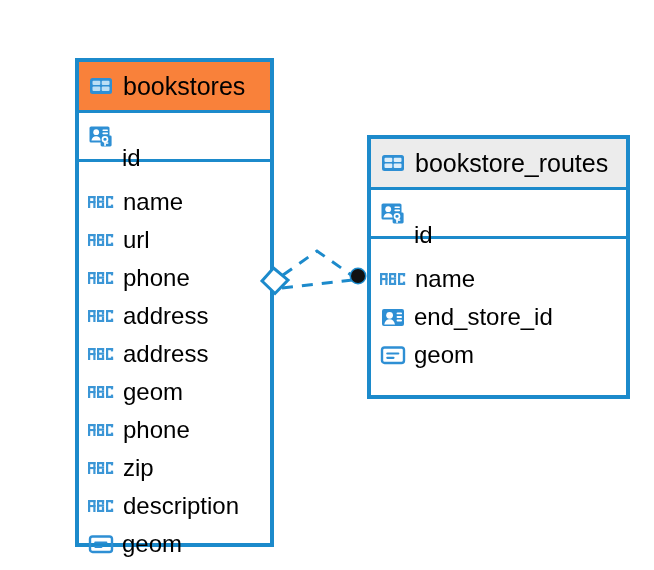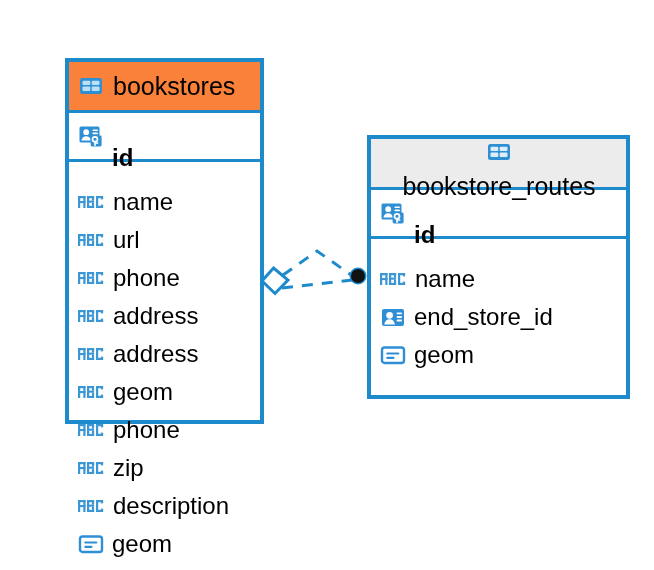--- a/index.html
+++ b/index.html
@@ -30,21 +30,21 @@
 
   .entity-header {
     display: flex;
     align-items: center;
     box-sizing: border-box;
     height: 48px;
     padding: 0 8px 0 9px;
     gap: 9px;
   }
   .entity-header.orange { background: #F9813A; }
-  .entity-header.grey   { background: #ECECEC; flex-direction: column; }
+  .entity-header.grey   { background: #ECECEC; }
 
   .entity-title {
     font-size: 25px;
     color: #000000;
     white-space: nowrap;
     line-height: 1;
   }
 
   .pk-section {
     border-top: 3px solid #1C8ACB;
@@ -65,21 +65,21 @@
     box-sizing: border-box;
   }
   .pk-section .field-row { height: 46px; }
 
   .field-label {
     font-size: 24px;
     color: #000000;
     white-space: nowrap;
     line-height: 1;
   }
-  .field-label.pk { font-weight: bold; margin-top: 43px; }
+  .field-label.pk { font-weight: normal; margin-top: 43px; }
 
   .field-icon {
     flex: 0 0 auto;
     width: 26px;
     height: 26px;
     display: block;
   }
   .field-icon.abc { width: 27px; height: 18px; }
 
   
@@ -90,21 +90,21 @@
     width: 654px;
     height: 570px;
     pointer-events: none;
   }
 </style>
 </head>
 <body>
 
 <div id="canvas">
 
-  <div class="entity" id="entity-bookstores" style="left:65px; top:58px; width:199px; height:366px;">
+  <div class="entity" id="entity-bookstores" style="left:75px; top:58px; width:199px; height:489px;">
 
     <div class="entity-header orange">
       <span class="field-icon">
         <svg viewBox="0 0 26 26" width="26" height="26" aria-hidden="true">
           <rect x="2" y="5" width="22" height="16" rx="2.5" fill="#2E8FD4"></rect>
           <rect x="4.5" y="7.8" width="7.8" height="4.2" rx="1" fill="#BBDFF5"></rect>
           <rect x="13.7" y="7.8" width="7.8" height="4.2" rx="1" fill="#BBDFF5"></rect>
           <rect x="4.5" y="13.6" width="7.8" height="4.4" rx="1" fill="#BBDFF5"></rect>
           <rect x="13.7" y="13.6" width="7.8" height="4.4" rx="1" fill="#BBDFF5"></rect>
         </svg>

